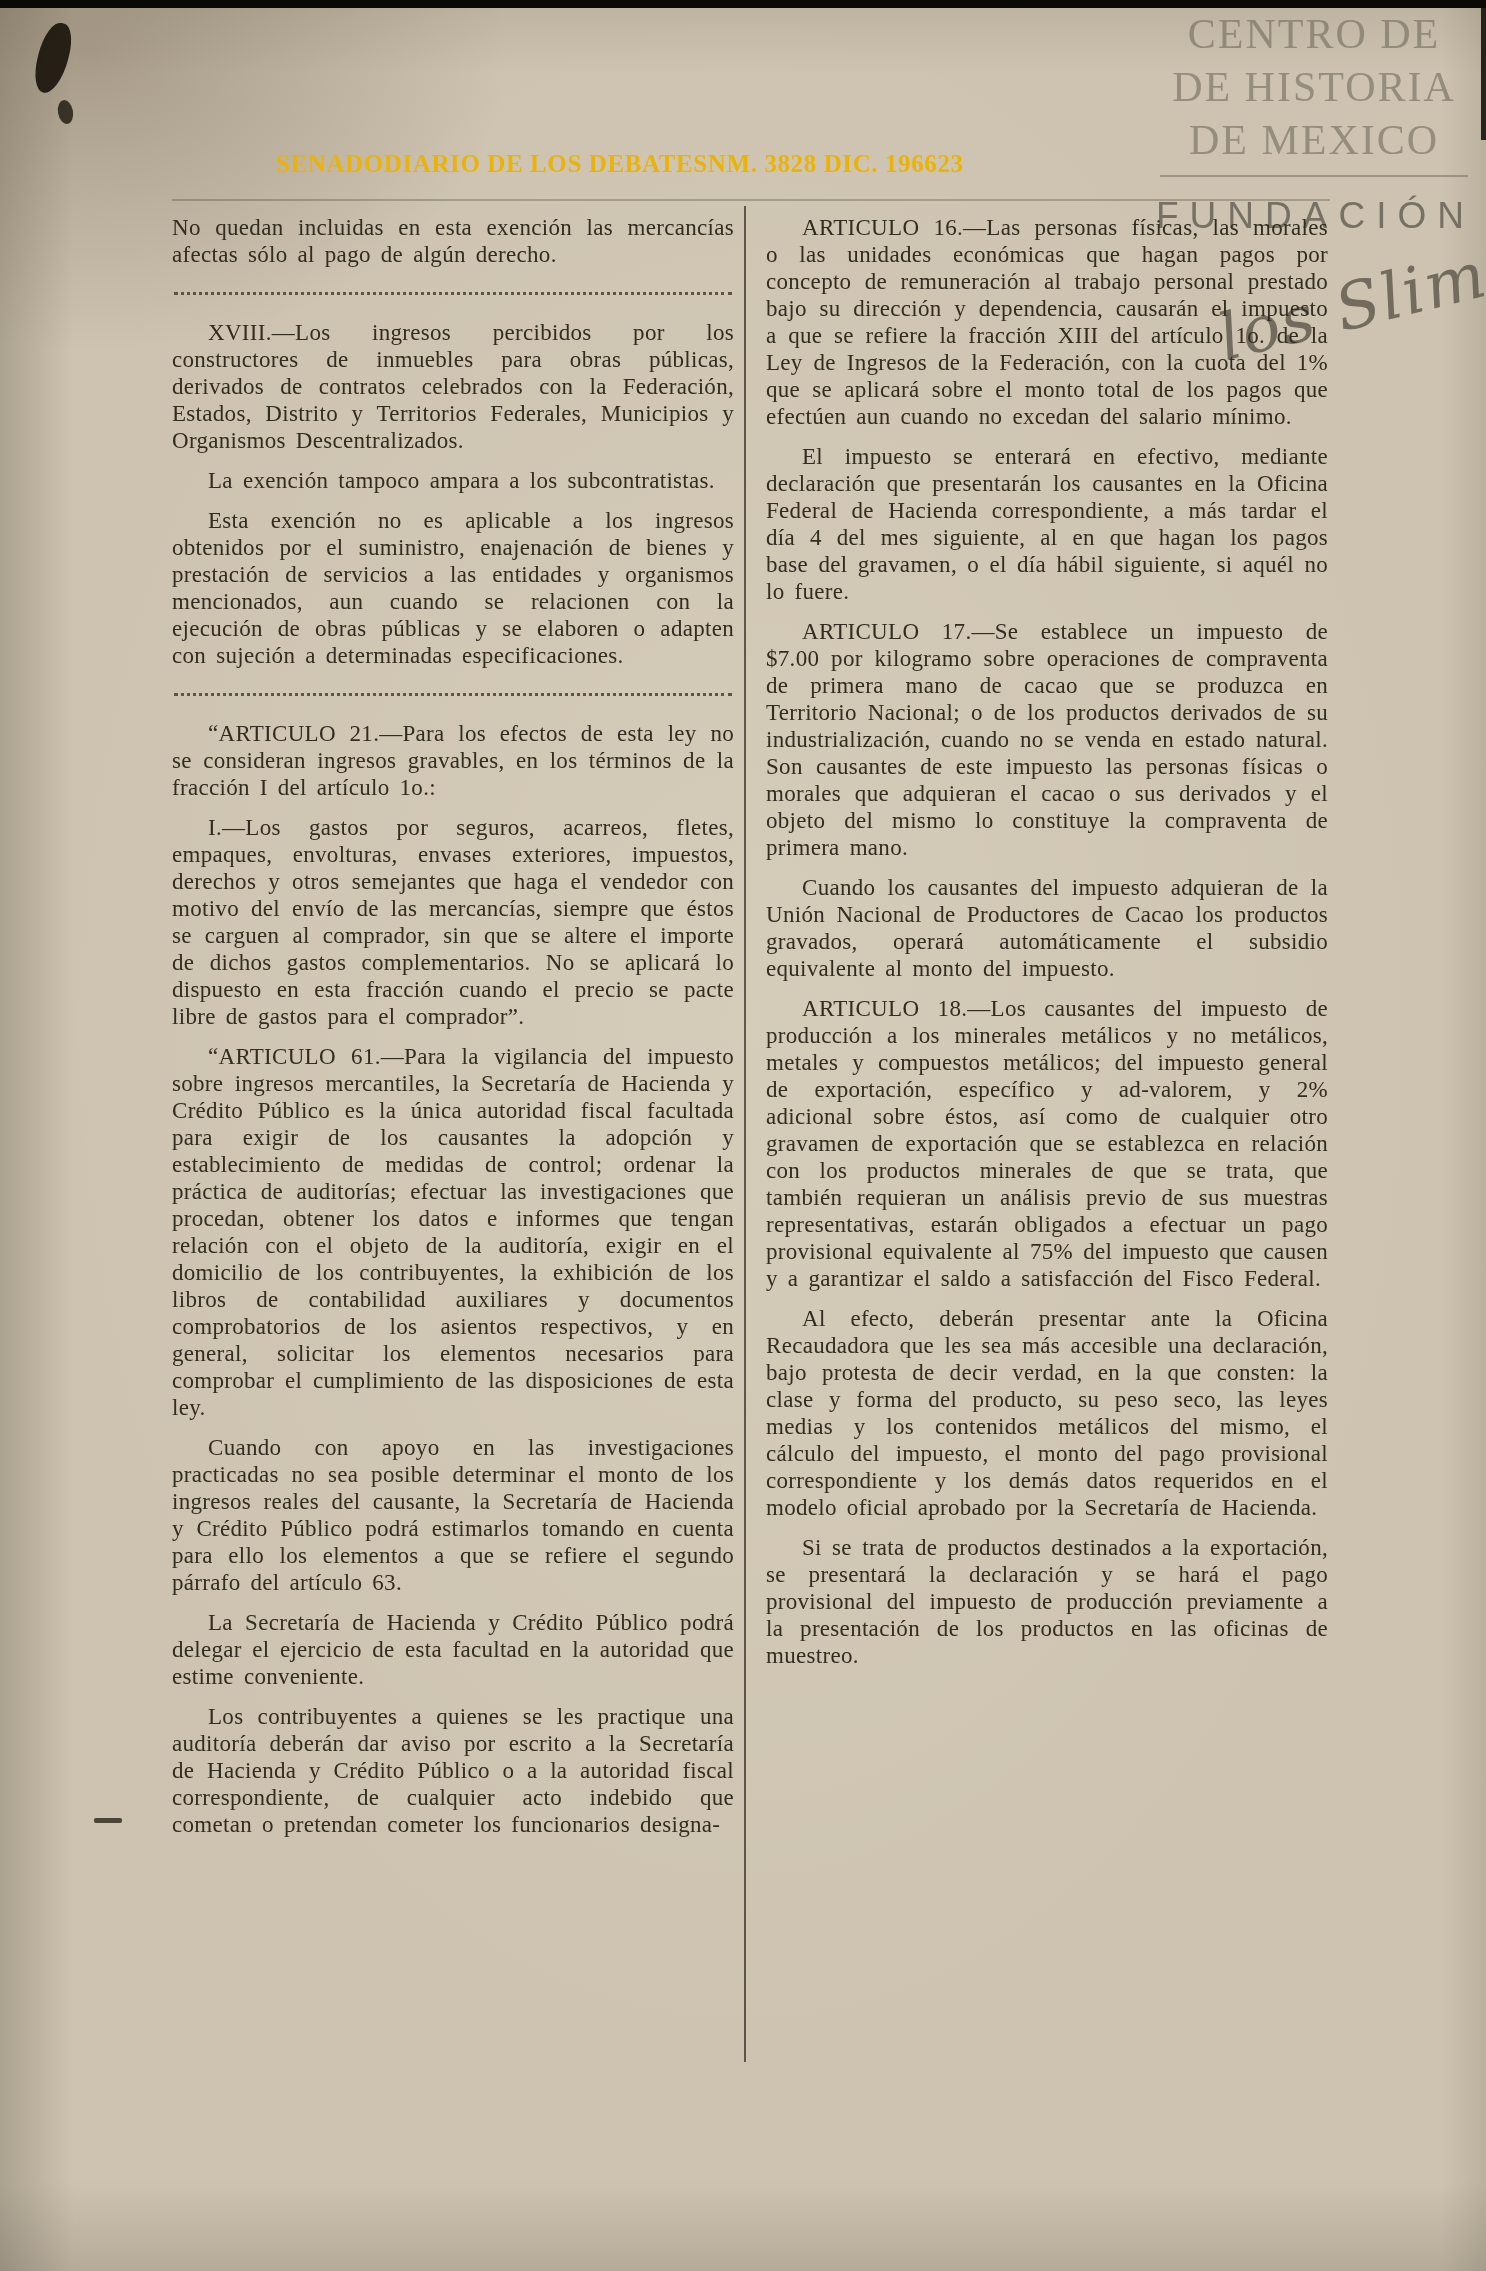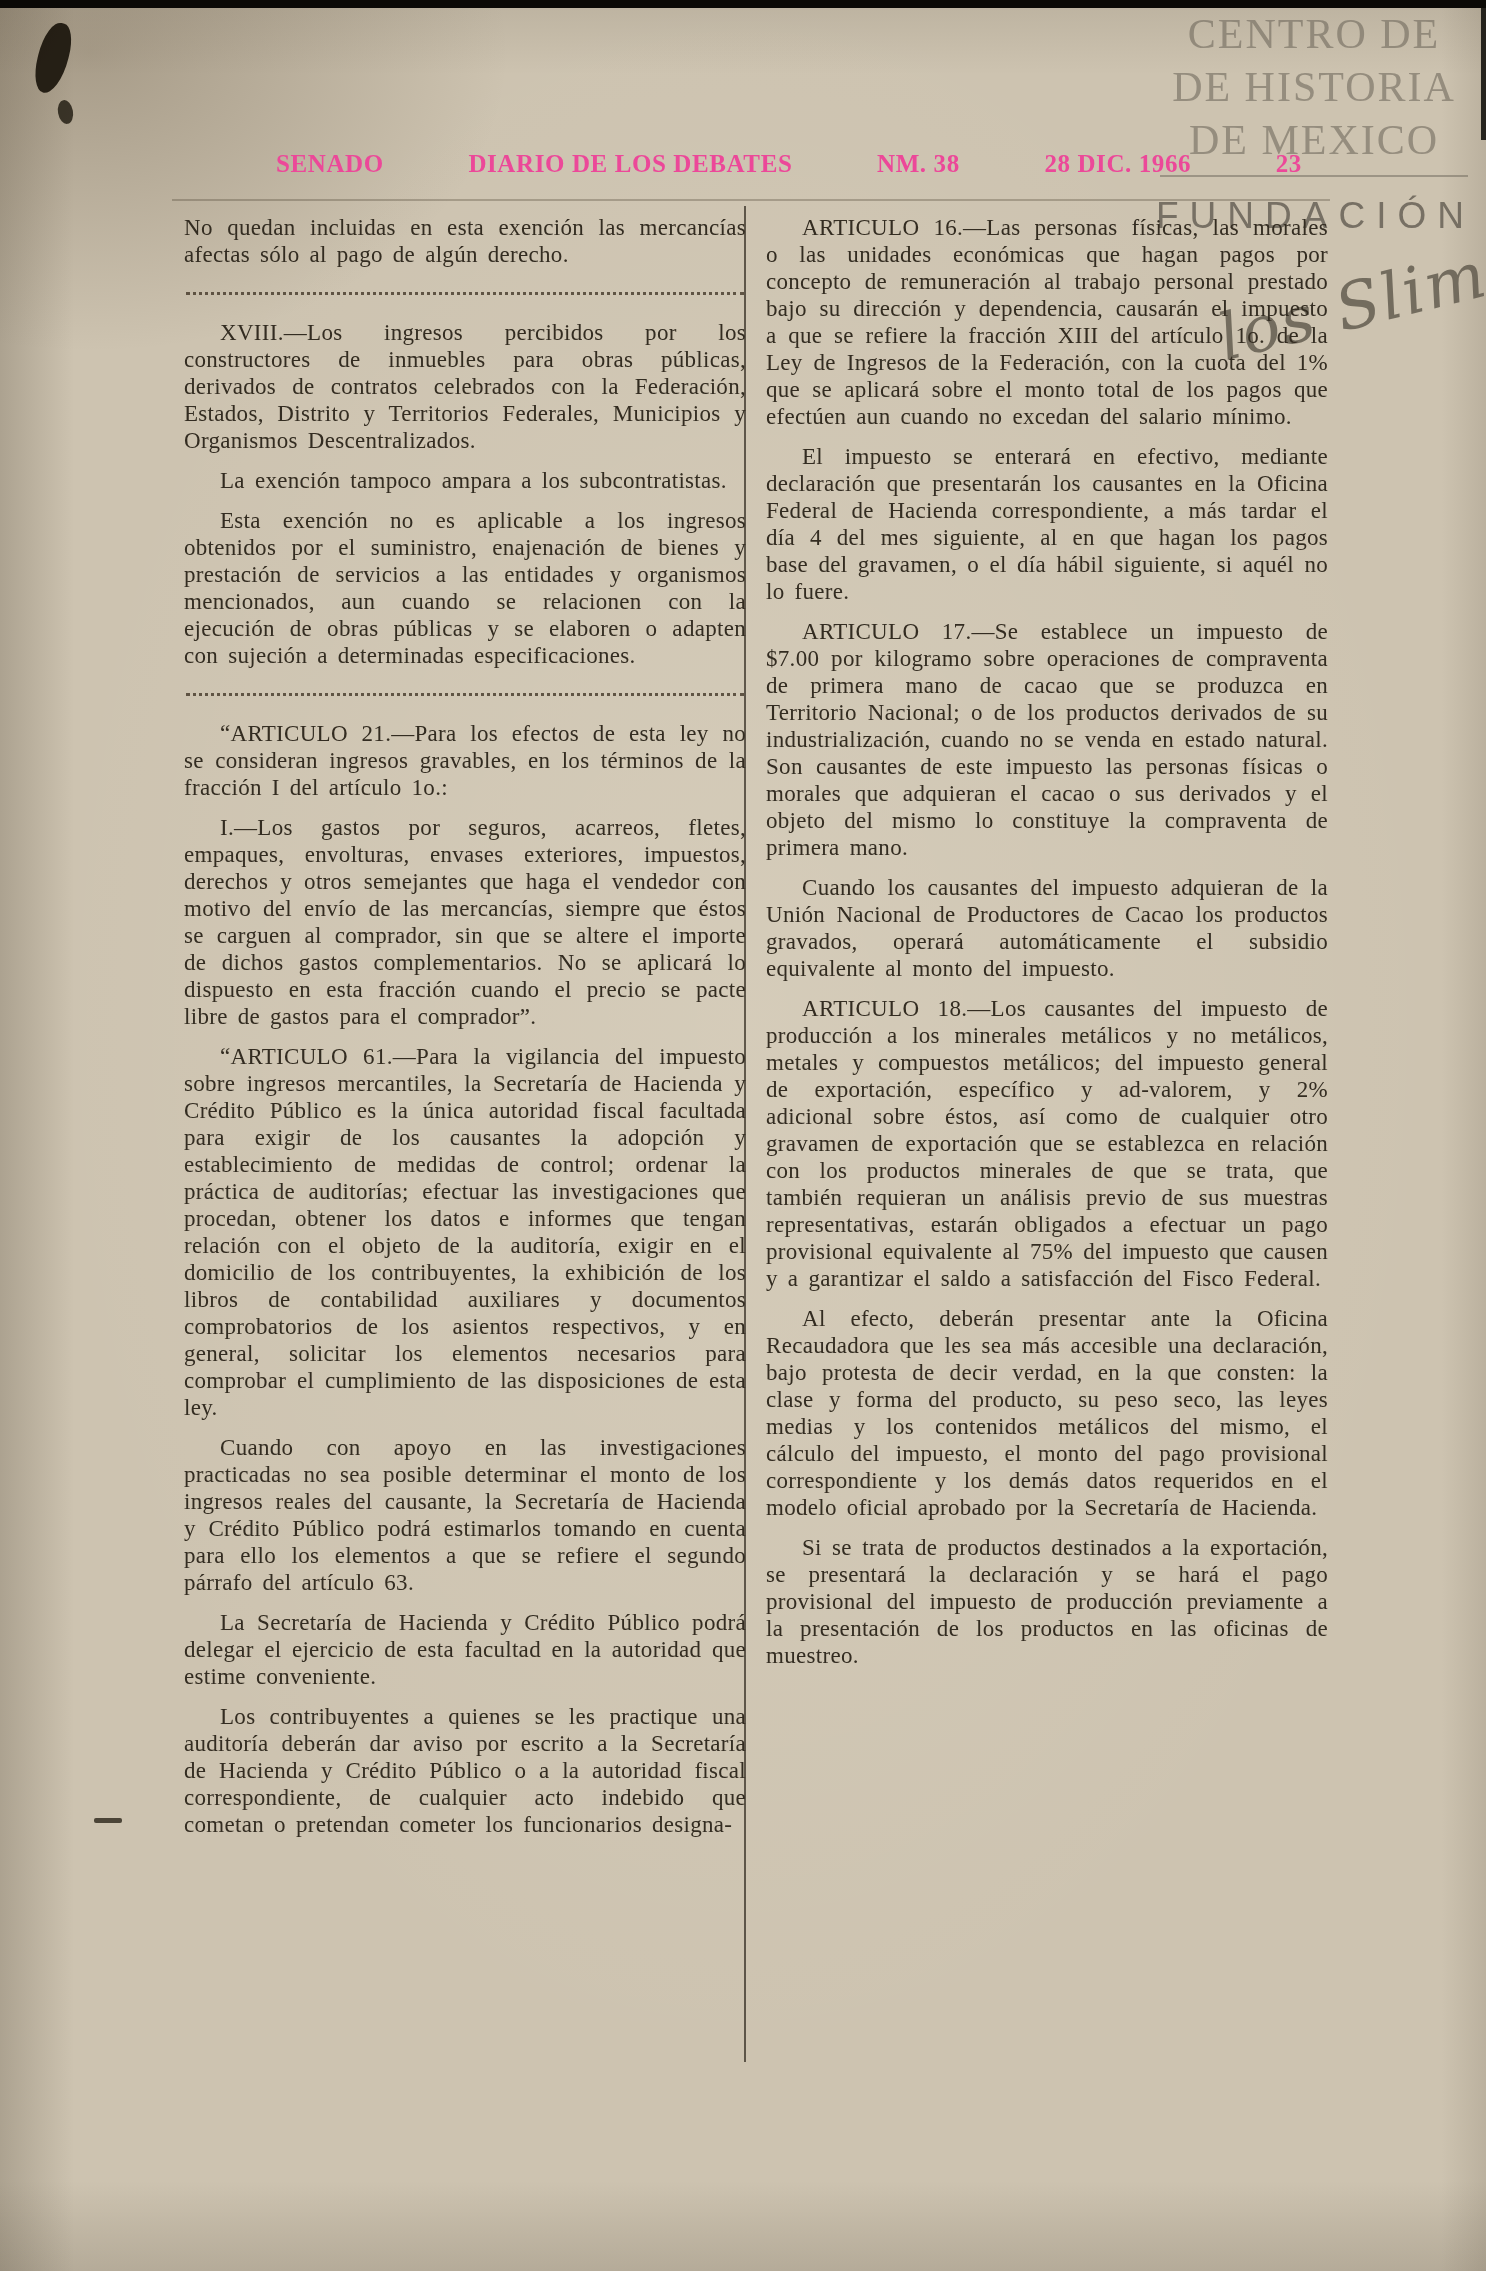--- a/index.html
+++ b/index.html
@@ -25,37 +25,36 @@
   .edge-right-top { position: absolute; top: 0; right: 0; width: 5px; height: 140px; background: rgba(12,10,7,.85); }
   .blob1 { position: absolute; left: 38px; top: 22px; width: 30px; height: 72px;
            background: #171209; border-radius: 55% 45% 60% 50%; transform: rotate(14deg); opacity: .9; }
   .blob2 { position: absolute; left: 58px; top: 100px; width: 15px; height: 24px;
            background: #1c160c; border-radius: 50%; transform: rotate(-10deg); opacity: .8; }
   .dash-left { position: absolute; left: 94px; top: 1818px; width: 28px; height: 5px;
            background: #2b2419; opacity: .8; border-radius: 2px; }
 
   .header {
     position: absolute; left: 276px; top: 150px; width: 1026px;
-    display: flex; justify-content: space-between; align-items: baseline;
-    font-weight: bold; font-size: 25px; color: #ec4899; letter-spacing: .6px;
+    display: flex; justify-content: flex-start; align-items: baseline;
+    font-weight: bold; font-size: 25px; color: #eab308; letter-spacing: .6px;
     white-space: nowrap;
-    gap: 36px;
   }
   .header-rule {
     position: absolute; left: 172px; top: 199px; width: 1158px; height: 2px;
     background: rgba(70,58,44,.30);
   }
 
   .column {
     position: absolute; top: 214px; width: 562px;
     font-size: 23px; line-height: 27px;
     text-align: justify; color: #332c21;
     word-spacing: 4px; letter-spacing: .3px;
   }
-  .col-left  { left: 184px; }
+  .col-left  { left: 172px; }
   .col-right { left: 766px; }
   .para { margin: 0 0 13px 0; text-indent: 36px; }
   .para.no-indent { text-indent: 0; }
   .dots { border-bottom: 3px dotted rgba(75,64,48,.85); height: 8px; margin: 16px 2px 24px 2px; }
 
   .divider {
     position: absolute; left: 744px; top: 206px; width: 2px; height: 1856px;
     background: rgba(45,38,28,.7);
   }
 

